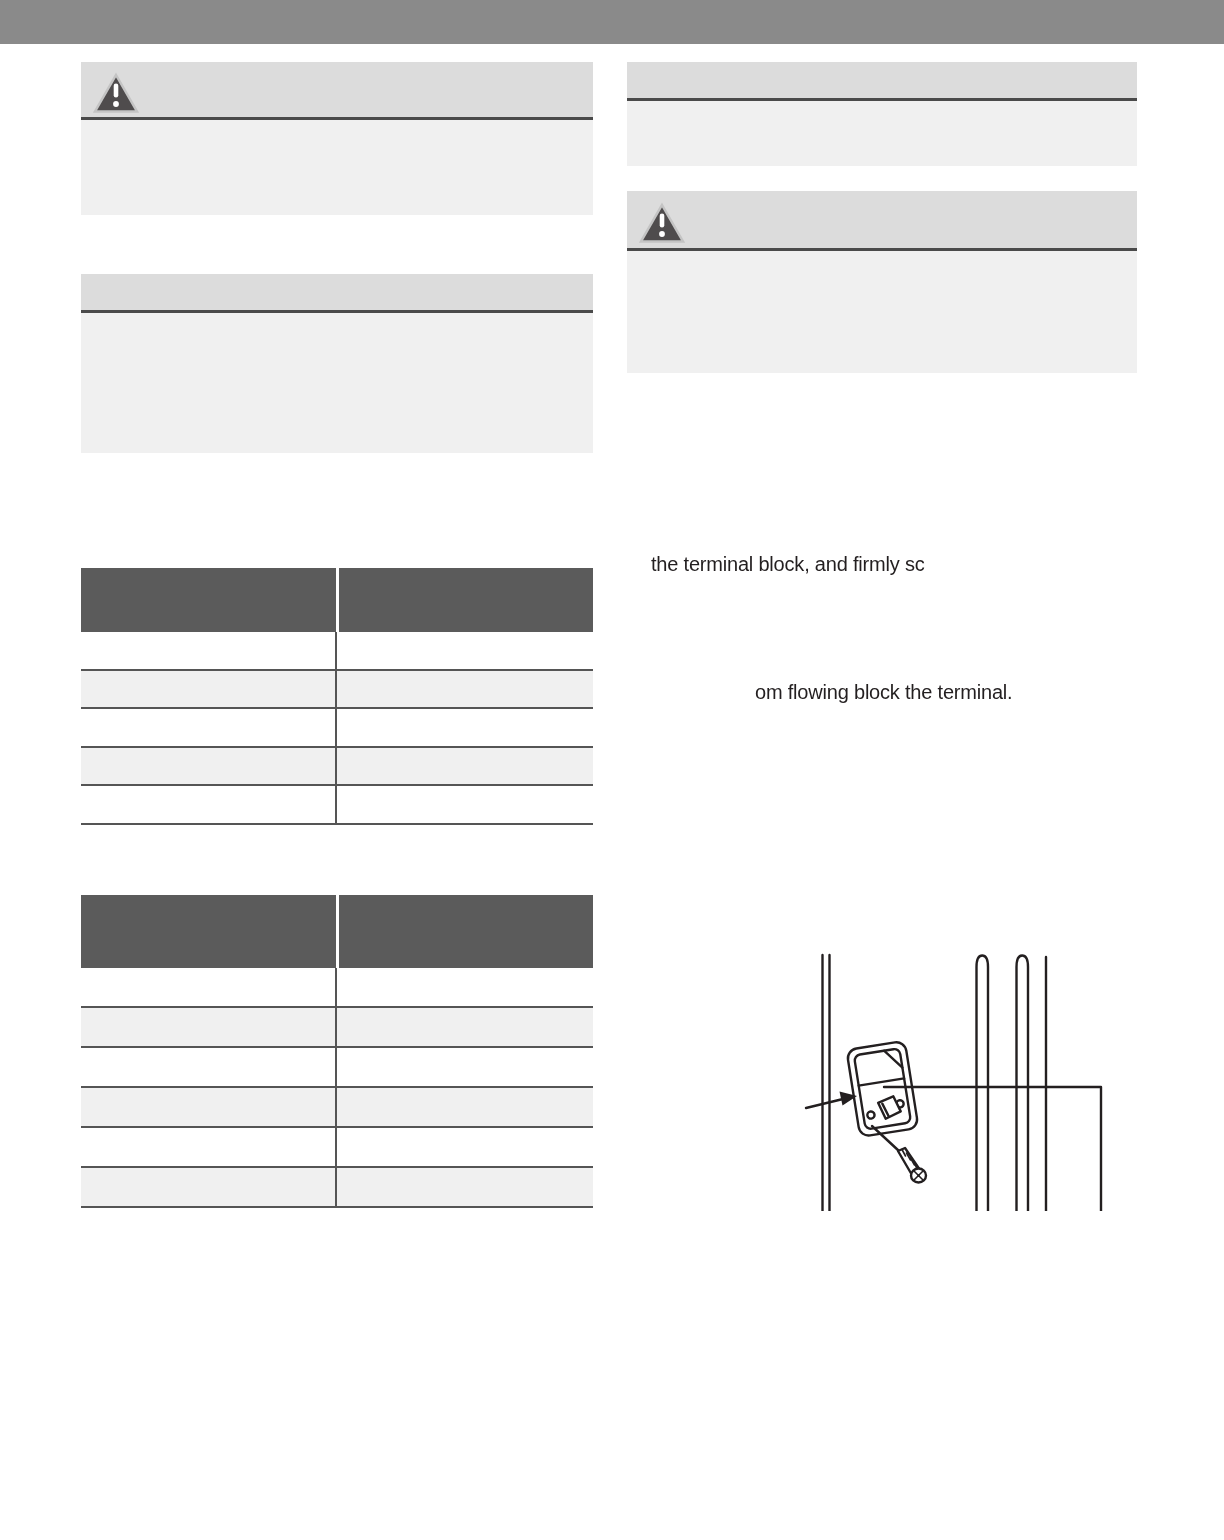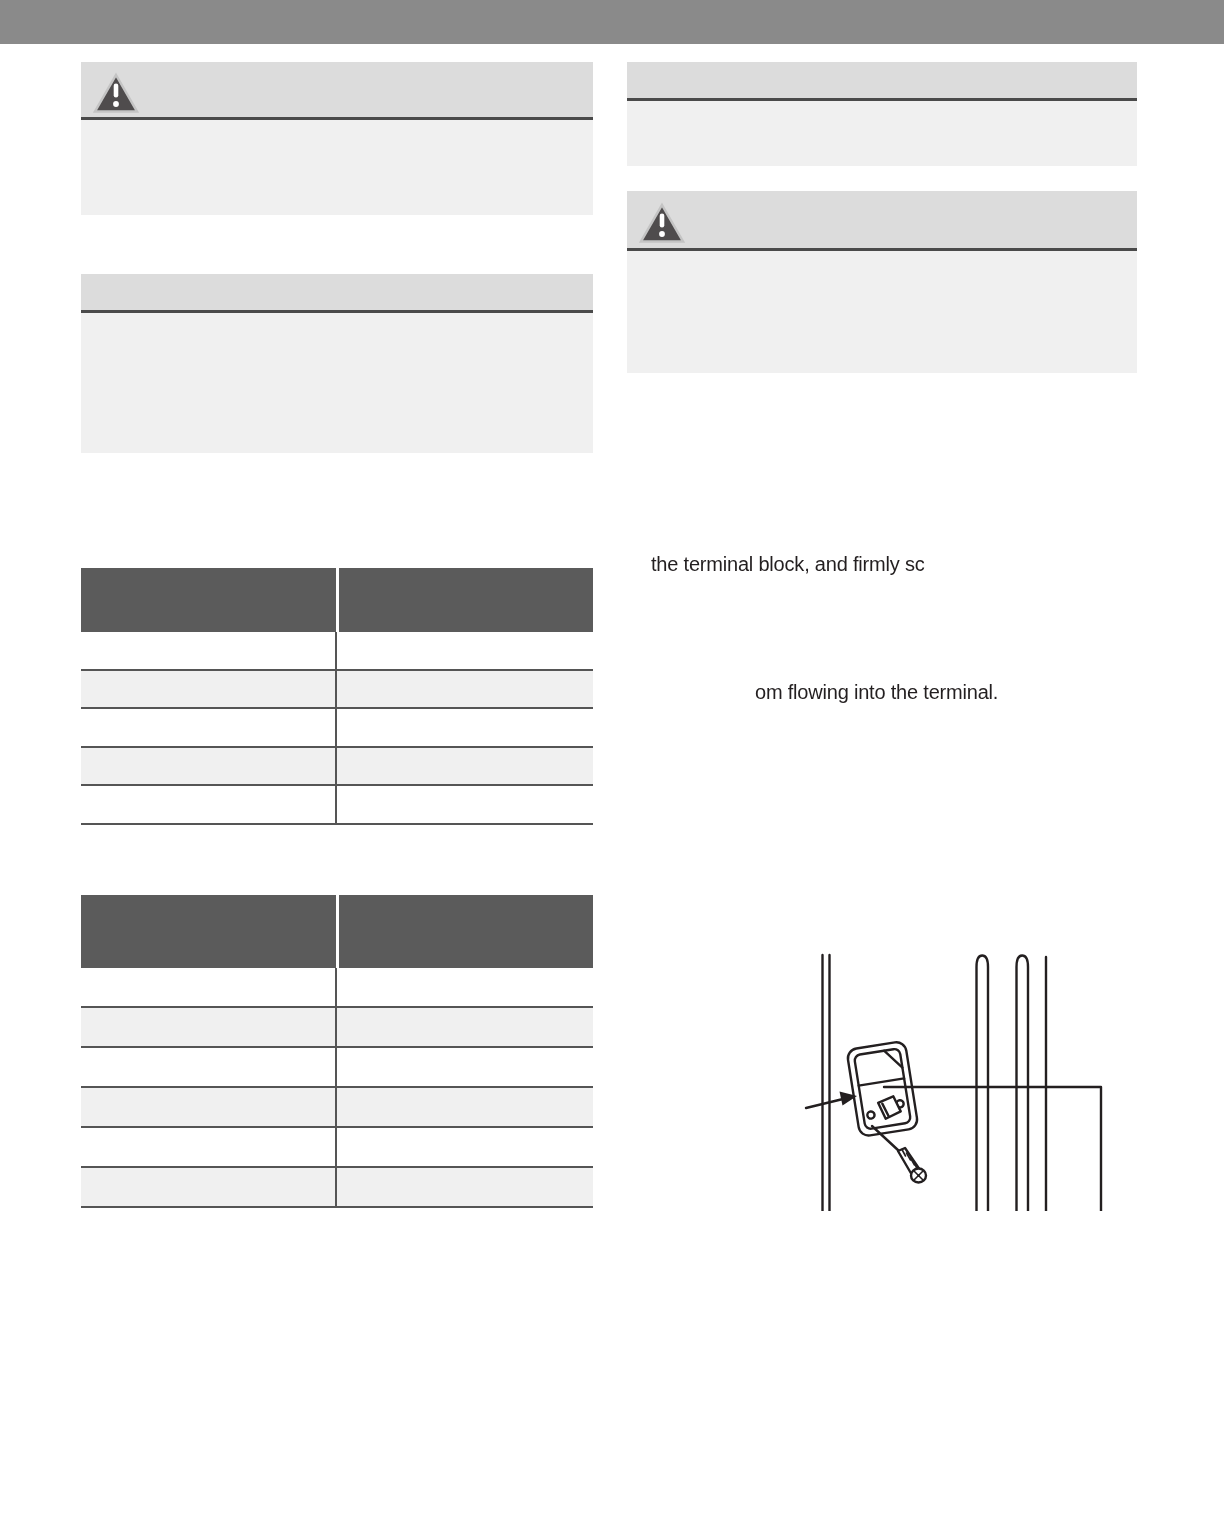--- a/index.html
+++ b/index.html
@@ -137,21 +137,21 @@
           <rect x="20.7" y="11.5" width="4.6" height="14" rx="2.3" fill="#ffffff"></rect>
           <circle cx="23" cy="32" r="2.9" fill="#ffffff"></circle>
         </svg>
       </span>
     </div>
     <div class="n-rule"></div>
     <div class="n-body" style="height:122px;"></div>
   </div>
 
   <span class="fragment" style="left:651px;top:553px;">the terminal block, and firmly sc</span>
-  <span class="fragment" style="left:755px;top:681px;">om flowing into the terminal.</span>
+  <span class="fragment" style="left:755px;top:681px;">om flowing block the terminal.</span>
 
   <svg class="abs" style="left:690px;top:940px;" width="460" height="560" viewBox="690 940 460 560" fill="none" stroke="#231f20" stroke-width="2.4" stroke-linecap="round" stroke-linejoin="round">
 
     <g>
       <path d="M822.5 955 V1357"></path>
       <path d="M829.5 955 V1360"></path>
       <path d="M702 1306 L807 1368 Q827 1380 846 1372 L955 1321"></path>
       <path d="M1046 957 V1230"></path>
     </g>
 

